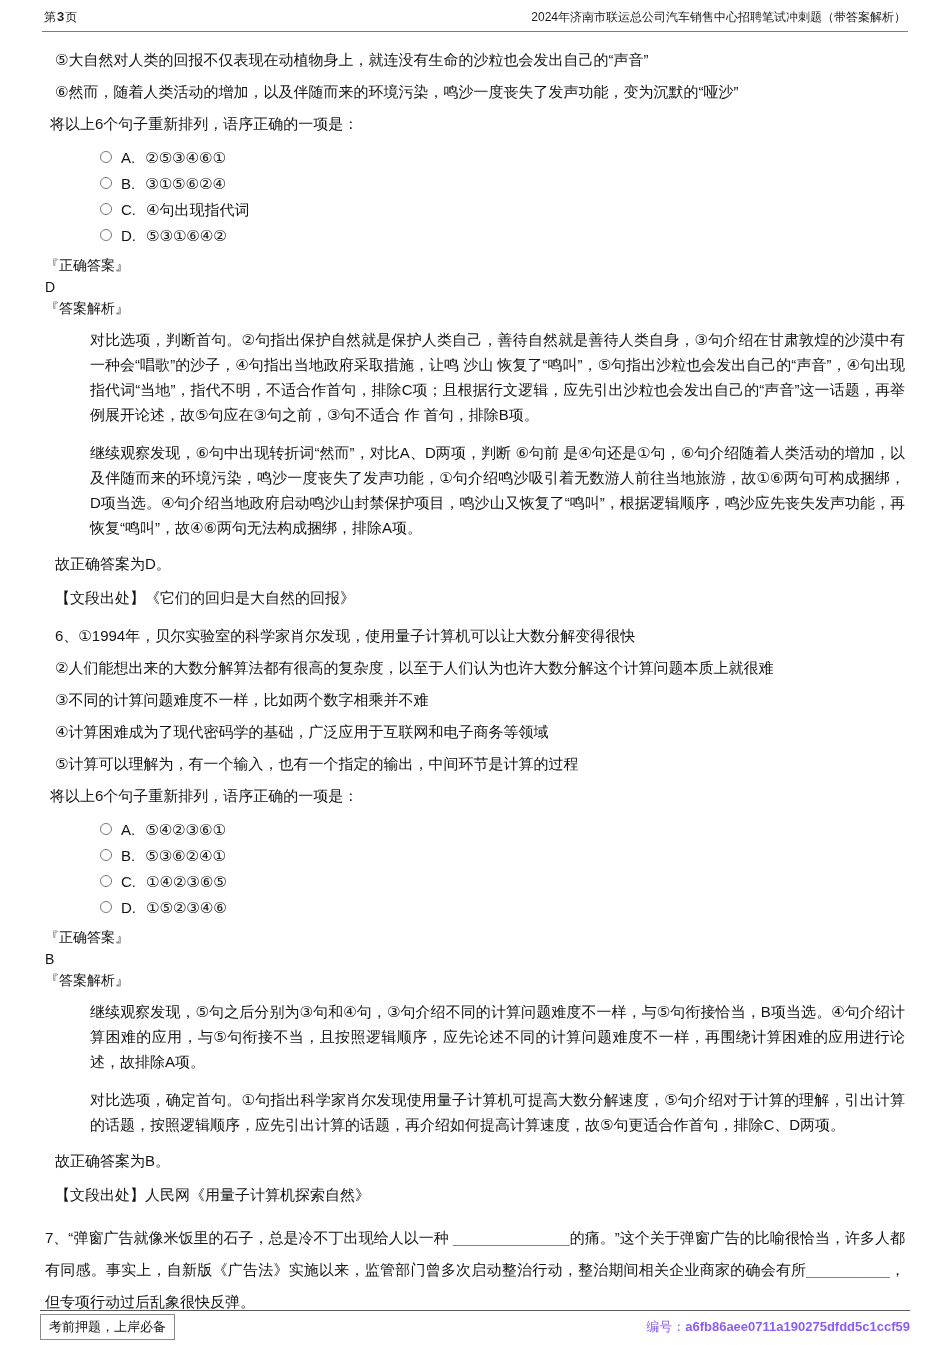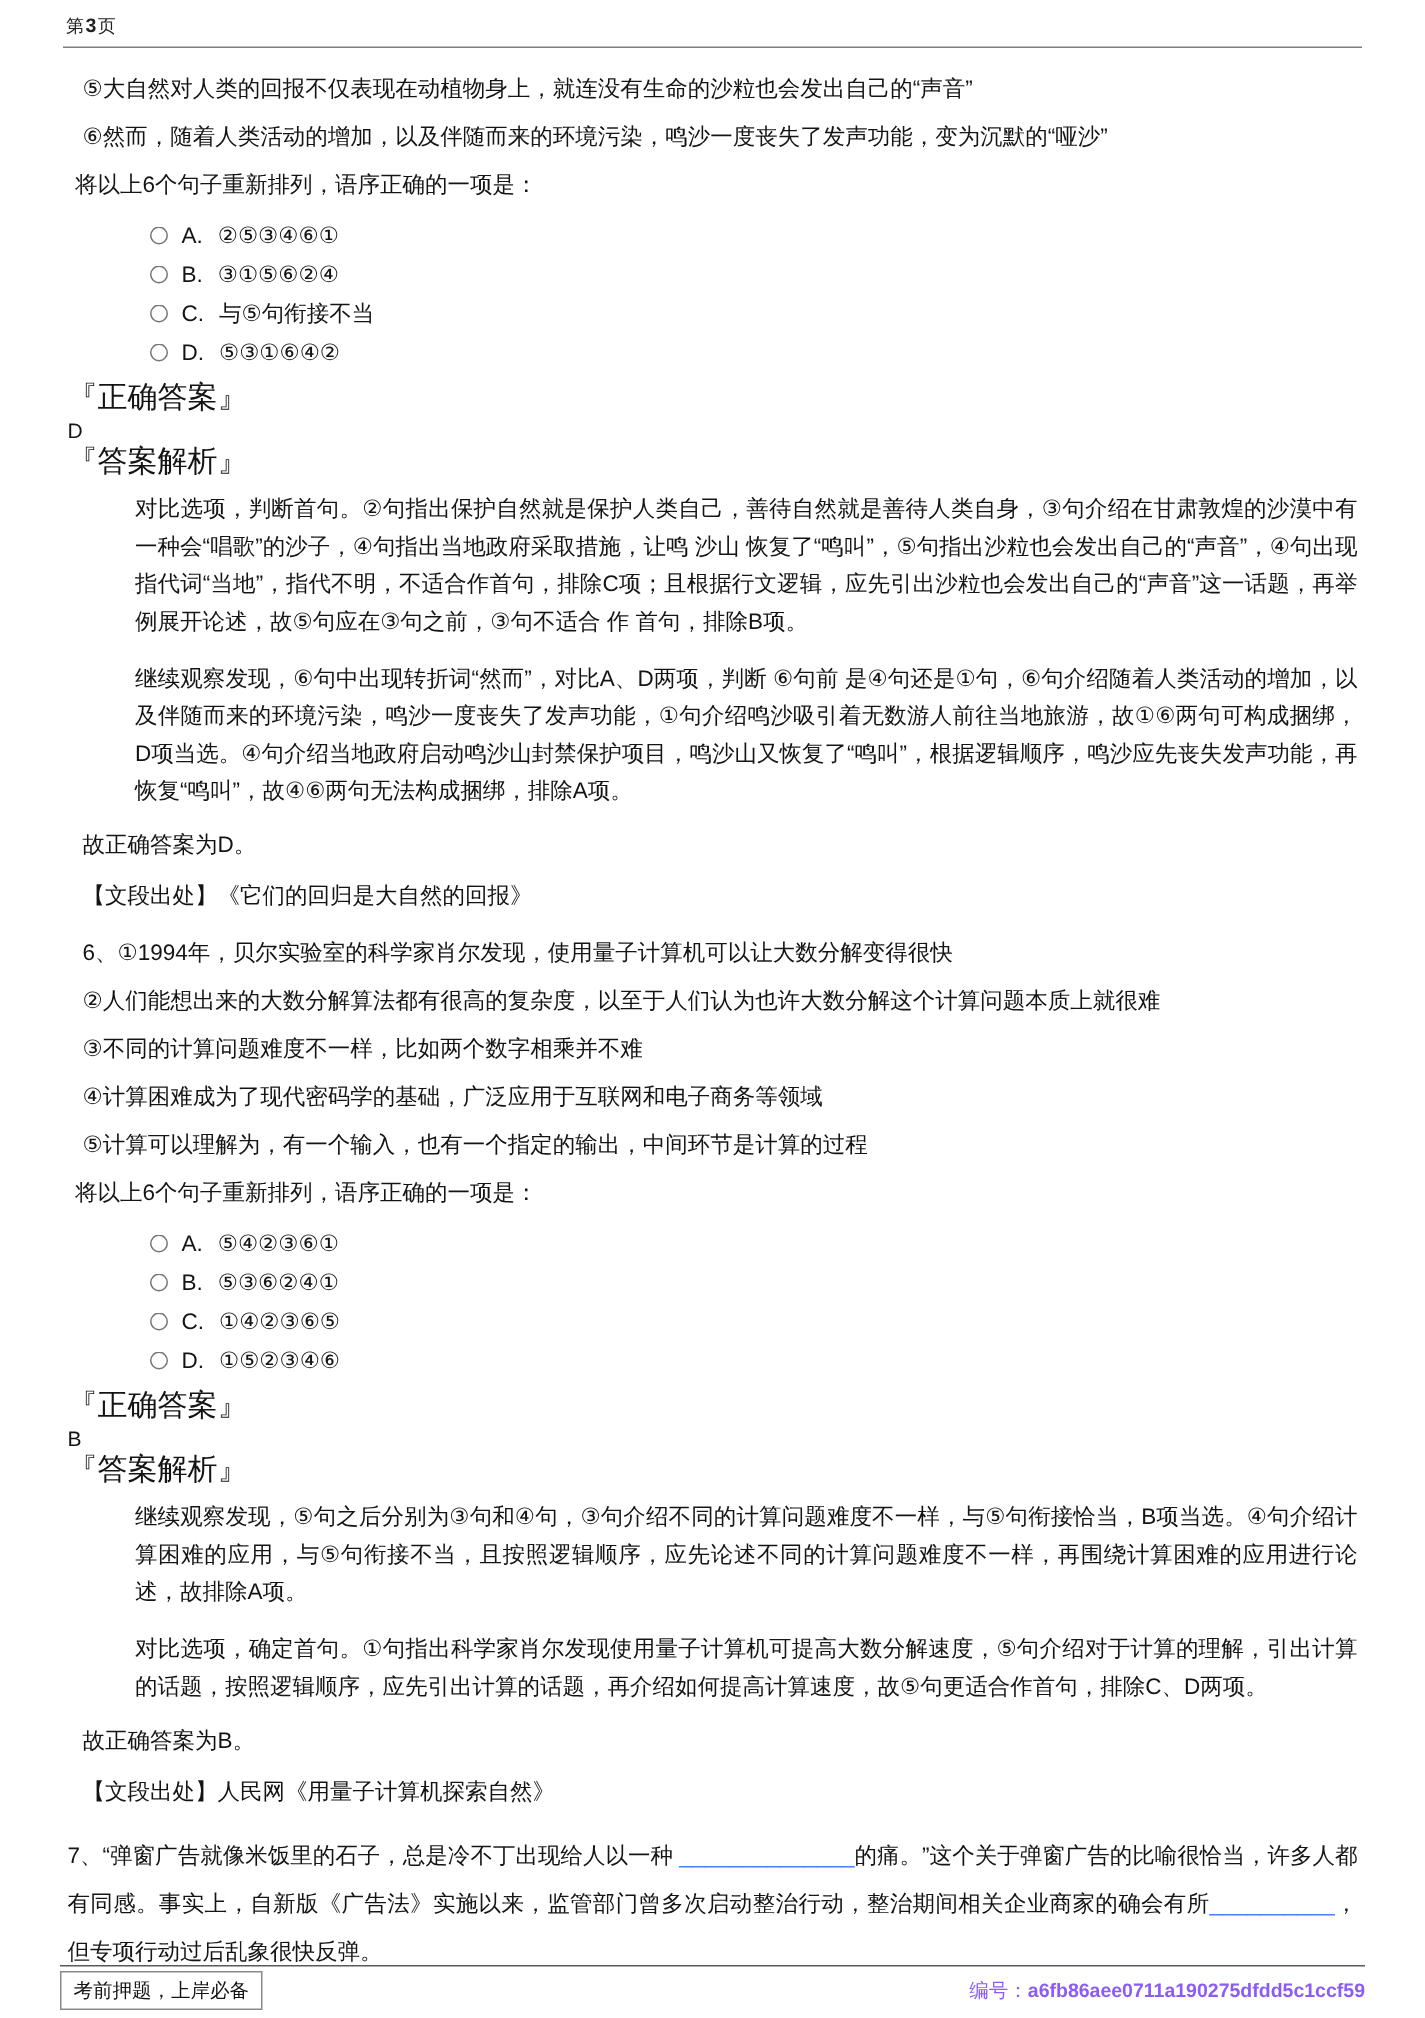--- a/index.html
+++ b/index.html
@@ -24,21 +24,21 @@
 
   
   .content { padding: 17px 45px 0 45px; font-size: 15px; line-height: 21px; }
   p { margin: 0; }
   .sentence   { padding-left: 10px; margin-bottom: 11px; }
   .prompt     { padding-left: 5px;  margin-bottom: 10px; }
   .options    { margin: 2px 0 8px 55px; }
   .option-row { display: flex; align-items: center; height: 26px; }
   .option-row input[type="radio"] { width: 12px; height: 12px; margin: 0 9px 0 0; }
   .opt-letter { margin-right: 10px; }
-  .ans-label  { font-size: 20px; line-height: 19px; margin-bottom: 3px; }
+  .ans-label  { font-size: 14px; line-height: 19px; margin-bottom: 3px; }
   .ans-value  { font-size: 14px;   line-height: 18px; margin-bottom: 3px; }
   .ans-label.second { margin-bottom: 9px; }
   .analysis   { text-align: justify; line-height: 25px; margin-bottom: 13px; margin-left: 45px; }
   .conclusion { padding-left: 10px; margin-bottom: 13px; }
   .source     { padding-left: 10px; margin-bottom: 17px; }
   .q7-text    { text-align: justify; line-height: 32px; margin-bottom: 8px; }
   .blank      { color: #3b82f6; }
 
   
   .footer { position: absolute; left: 40px; right: 40px; bottom: 5px; }
@@ -50,20 +50,21 @@
 </style>
 </head>
 <body>
 
 <div class="page">
 
   <div class="header">
     <div>
       <span>第</span><span class="pagenum">3</span><span>页</span>
     </div>
+    <div class="header-title">2024年济南市联运总公司汽车销售中心招聘笔试冲刺题（带答案解析）</div>
   </div>
 
   <div class="content">
 
     <p class="sentence">⑤大自然对人类的回报不仅表现在动植物身上，就连没有生命的沙粒也会发出自己的“声音”</p>
     <p class="sentence">⑥然而，随着人类活动的增加，以及伴随而来的环境污染，鸣沙一度丧失了发声功能，变为沉默的“哑沙”</p>
     <p class="prompt">将以上6个句子重新排列，语序正确的一项是：</p>
 
     <div class="options">
       <div class="option-row">
@@ -72,21 +73,21 @@
         <span class="opt-value">②⑤③④⑥①</span>
       </div>
       <div class="option-row">
         <input type="radio" name="q5" style="">
         <span class="opt-letter">B.</span>
         <span class="opt-value">③①⑤⑥②④</span>
       </div>
       <div class="option-row">
         <input type="radio" name="q5" style="">
         <span class="opt-letter">C.</span>
-        <span class="opt-value">与⑤句衔接不当</span>
+        <span class="opt-value">④句出现指代词</span>
       </div>
       <div class="option-row">
         <input type="radio" name="q5" style="">
         <span class="opt-letter">D.</span>
         <span class="opt-value">⑤③①⑥④②</span>
       </div>
     </div>
 
     <p class="ans-label">『正确答案』</p>
     <p class="ans-value">D</p>

